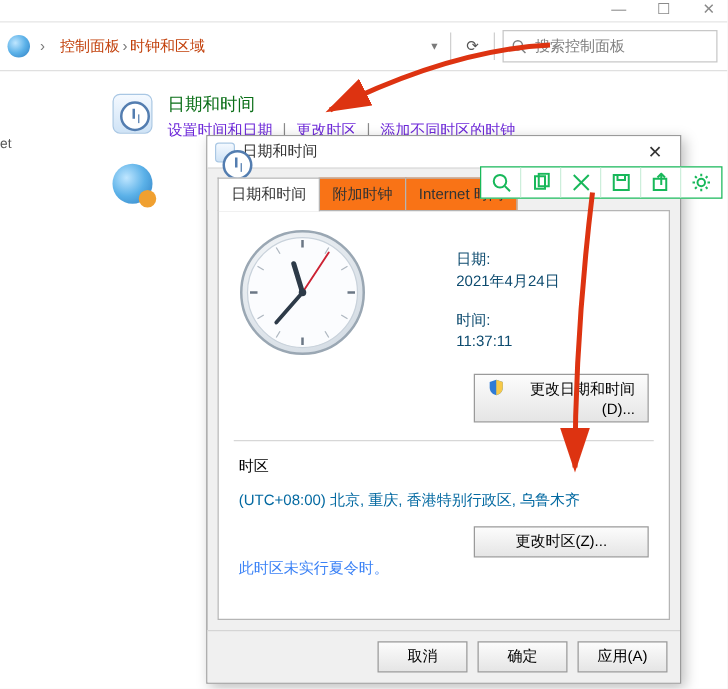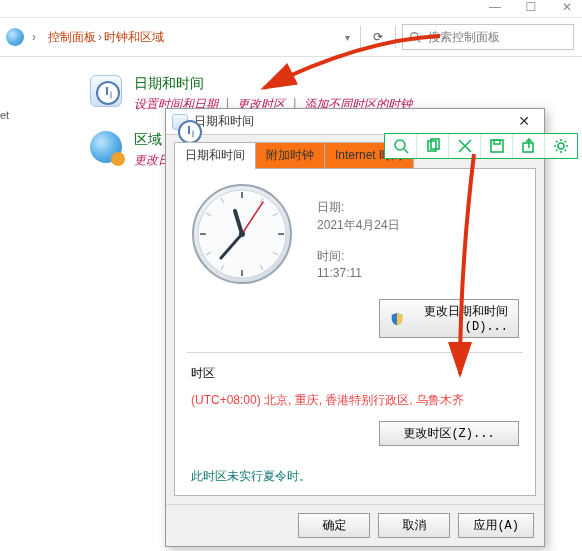--- a/index.html
+++ b/index.html
@@ -109,21 +109,21 @@
     background: radial-gradient(circle at 35% 35%, #bfe6ff 0%, #5bb1e8 50%, #2d7dc1 100%);
     position:relative;
   }
   .globe-ico::after{
     content:""; position:absolute; right:-3px; bottom:-3px; width:14px; height:14px;
     background:#f0a030; border-radius:50%;
   }
   .cat-body { display:flex; flex-direction:column; gap:3px; }
   .cat-title { color:#0b6f18; font-size:14px; }
   .cat-links { display:flex; flex-wrap:wrap; gap:6px; }
-  .cat-links a { color:#be185d; text-decoration:none;font-style:italic; }
+  .cat-links a { color:#6d28d9; text-decoration:none; }
   .cat-links .bar { color:#8a8a8a; padding:0 2px; }
 
   
   .dialog {
     position:absolute;
     left:165px; top:108px;
     width:380px; height:439px;
     background:#f0f0f0;
     border:1px solid #9a9a9a;
     box-shadow: 3px 3px 10px rgba(0,0,0,.25);
@@ -174,45 +174,44 @@
     position:relative;
     display:flex; flex-direction:column;
   }
 
   
   .dt-row { display:flex; gap:24px; }
   .analog {
     width:102px; height:102px; flex:none;
     position:relative;
   }
-  .dt-info { padding-top:10px; color:#737373; }
+  .dt-info { padding-top:10px; color:#0c4a6e;margin-left:48px; }
   .dt-info .lbl { margin-top:6px; }
   .dt-info .val { margin-top:1px; }
 
   .btn {
-    display:inline-flex; align-items:center; justify-content:center;
+    display:inline-flex; justify-content:center;
     gap:6px;
     border:1px solid #9a9a9a;
     background:linear-gradient(#fcfcfc,#e5e5e5);
     padding:3px 10px;
     min-width:72px;
     color:#000;
-    font-family:Liberation Mono, monospace;
   }
   .shield {
     width:14px; height:14px; flex:none;
   }
 
   .row-right { text-align:right; margin-top:14px; }
   .btn-wide { width:140px; justify-content:center; }
 
   .section-gap { height:12px; }
   .tz-head { color:#000000; }
-  .tz-val { margin-top:10px; color:#ef4444; }
-  .dst { margin-top:22px; color:#0f766e; }
+  .tz-val { margin-top:10px; color:#0369a1; }
+  .dst { color:#3b82f6; }
 
   
   .dlg-buttons {
     display:flex; justify-content:flex-end;
     gap:8px;
     padding:8px 10px;
     background:#f0f0f0;
     border-top:1px solid #d5d5d5;
   }
   .dlg-buttons .btn { min-width:72px; padding:3px 14px; }
@@ -287,26 +286,20 @@
         <span class="bar">|</span>
         <a href="#">更改时区</a>
         <span class="bar">|</span>
         <a href="#">添加不同时区的时钟</a>
       </div>
     </div>
   </div>
 
   <div class="cat">
     <div class="cat-icon globe-ico"></div>
-    <div class="cat-body">
-      <div class="cat-title">区域</div>
-      <div class="cat-links">
-        <a href="#">更改日</a>
-      </div>
-    </div>
   </div>
 </div>
 
 <div class="dialog">
   <div class="dlg-title">
     <span class="mini-ico clock-ico" style="border-radius:3px"></span>
     <span class="caption">日期和时间</span>
     <span class="dlg-close">✕</span>
   </div>
 
@@ -379,22 +372,22 @@
     <div class="row-right" style="margin-top:12px">
       <span class="btn btn-wide">
         <span>更改时区(Z)...</span>
       </span>
     </div>
 
     <div class="dst">此时区未实行夏令时。</div>
   </div>
 
   <div class="dlg-buttons">
+    <span class="btn">取消</span>
     <span class="btn">确定</span>
-    <span class="btn">取消</span>
     <span class="btn">应用(A)</span>
   </div>
 </div>
 
 <div class="float-toolbar">
   <div class="ft-btn">
     <svg width="16" height="16" viewBox="0 0 16 16" fill="none" stroke-width="1.6">
         <circle cx="7" cy="7" r="5"></circle>
         <line x1="11" y1="11" x2="15" y2="15"></line>
       </svg>

